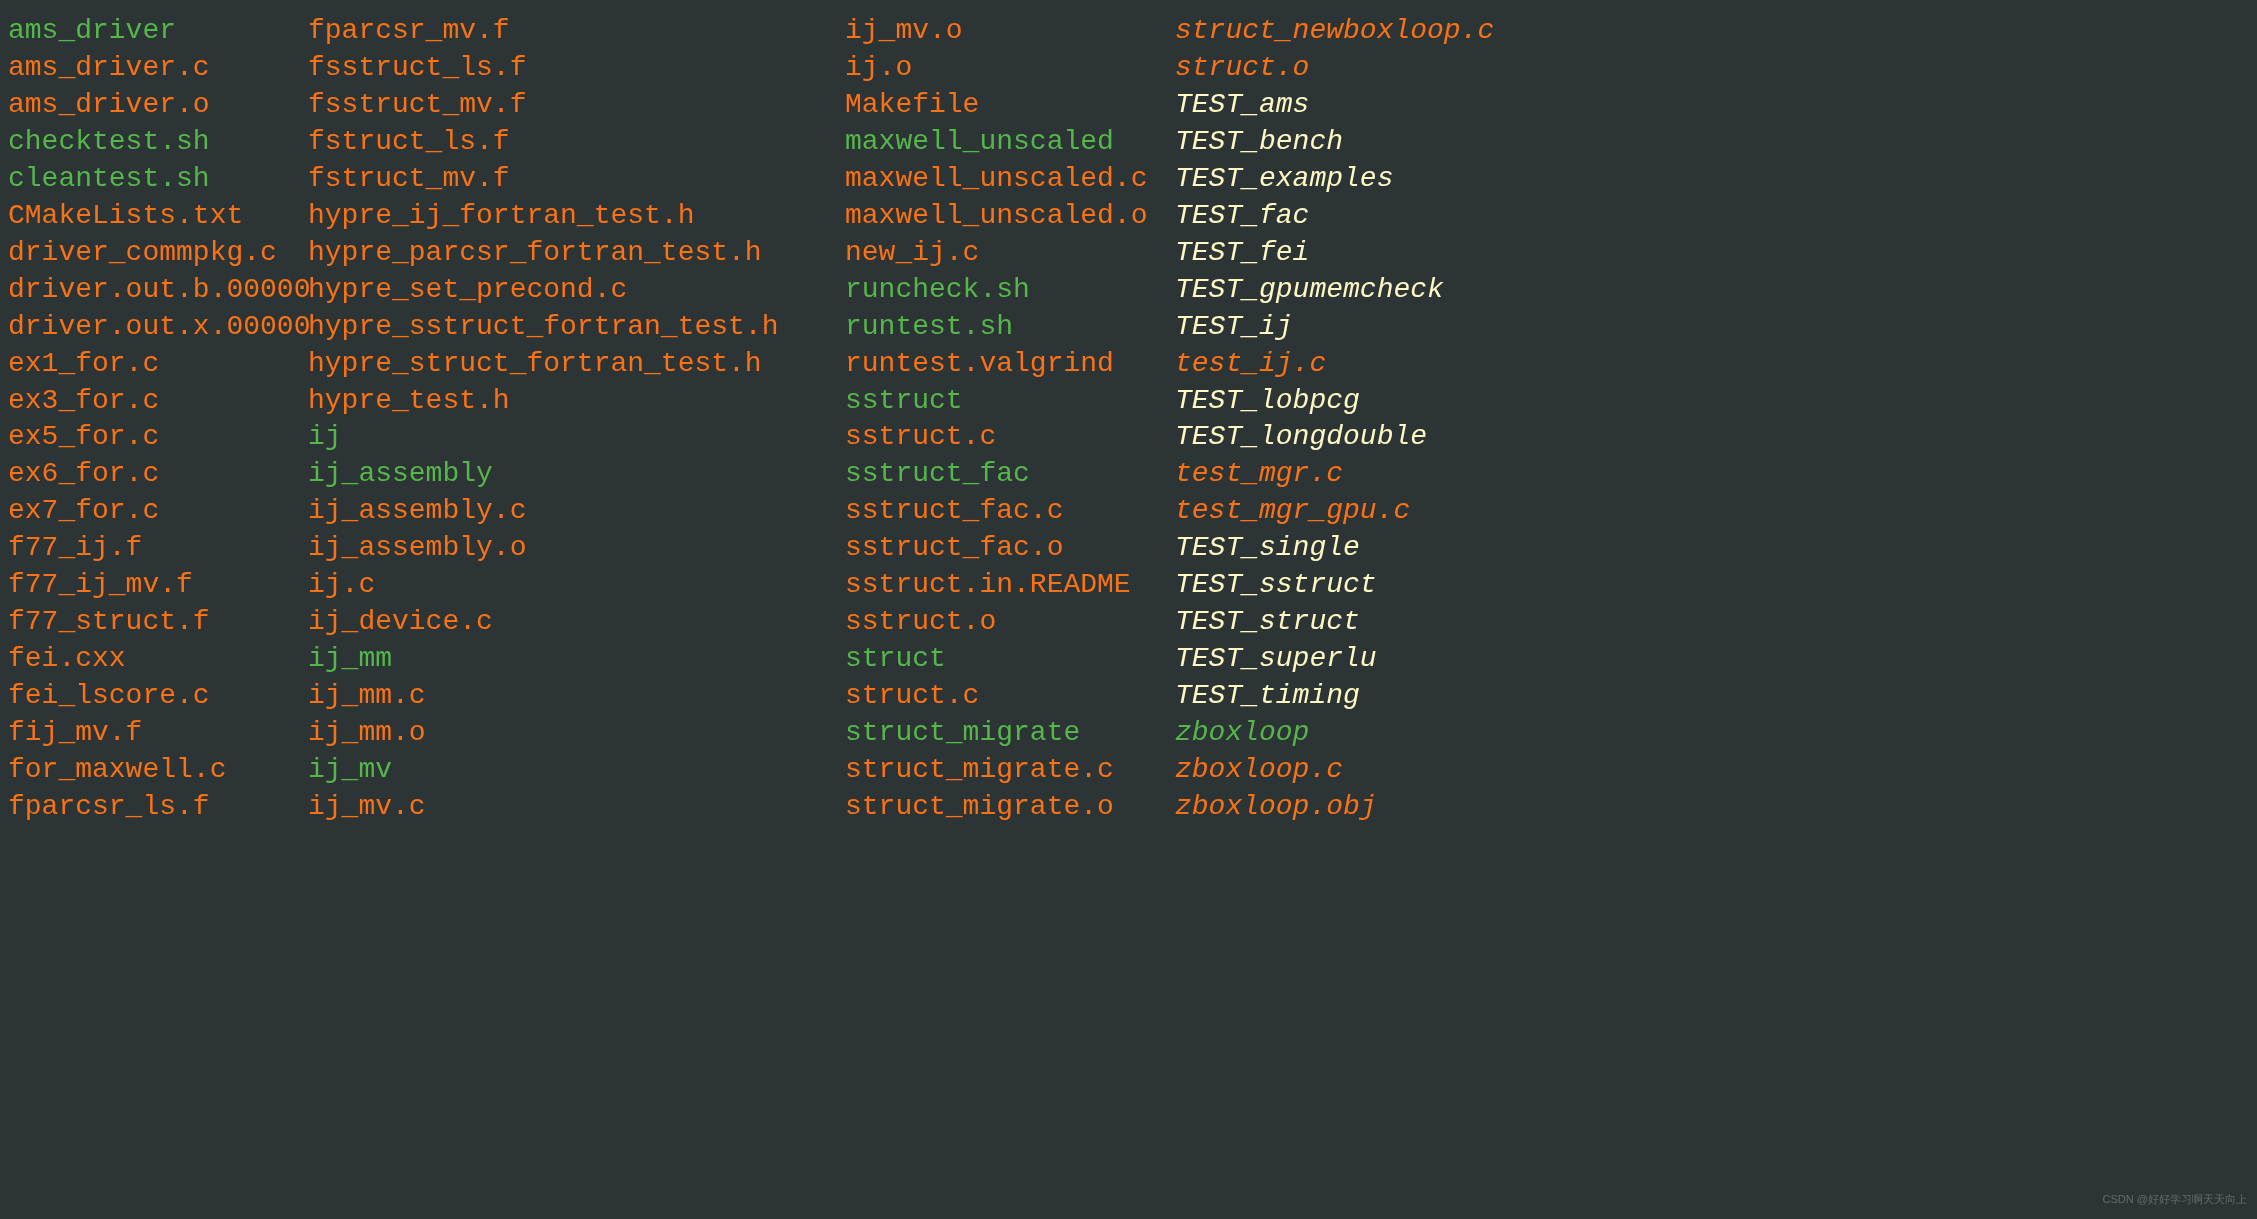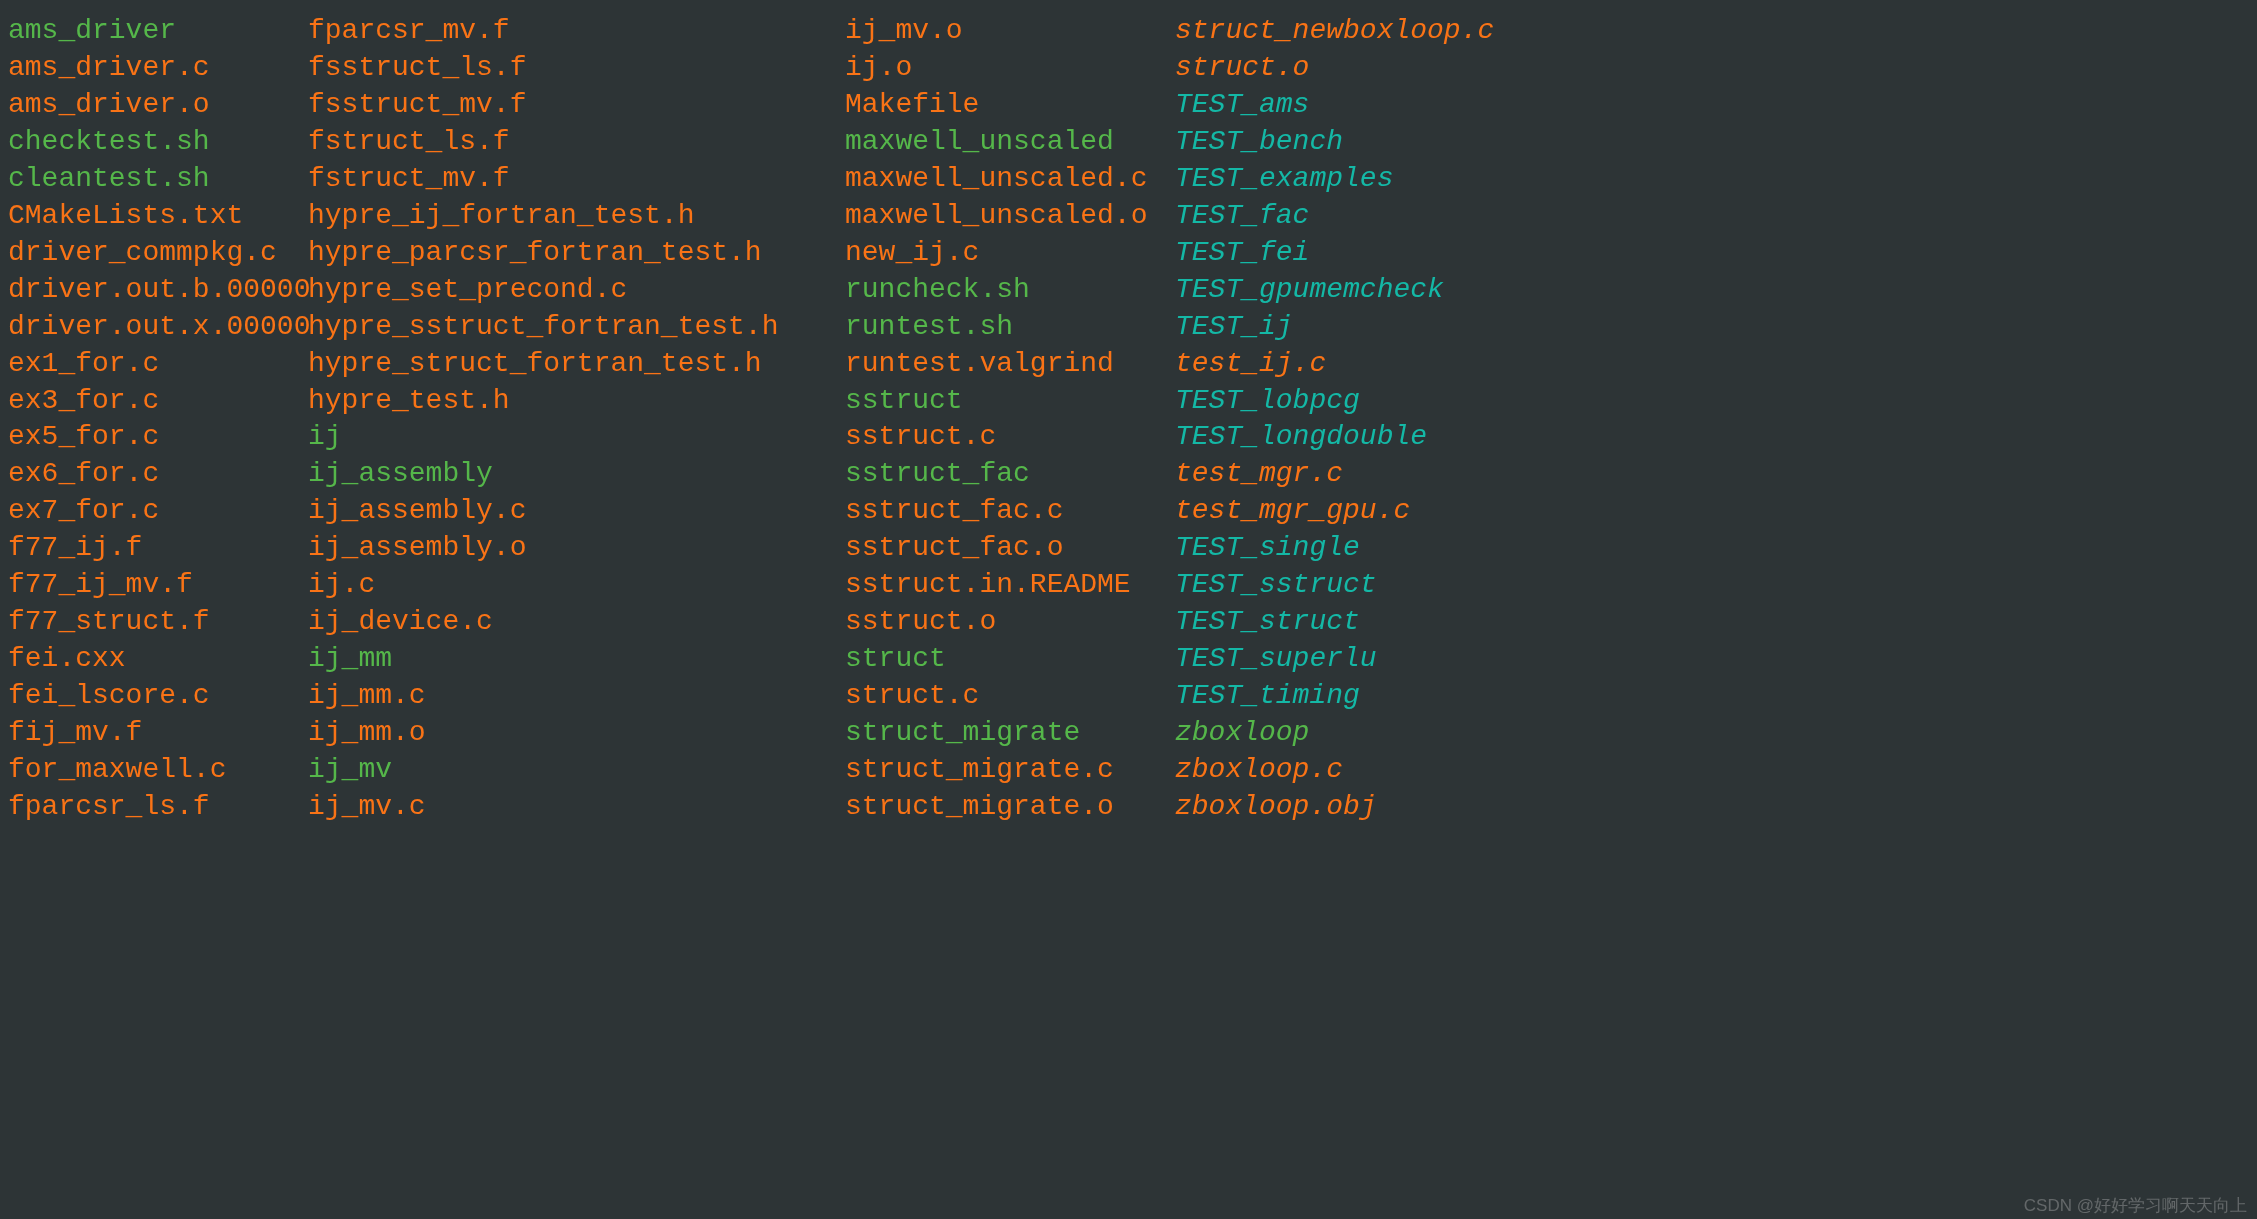--- a/index.html
+++ b/index.html
@@ -16,27 +16,27 @@
     padding: 13px 8px;
     white-space: pre;
   }
   .row { display: flex; }
   .cell { display: inline-block; }
   .c0 { width: 300px; }
   .c1 { width: 530px; }
   .c2 { width: 330px; margin-left: 7px; }
   .c3 { width: 340px; font-style: italic; }
   .green { color: #55b74a; }
-  .blue  { color: #14b8a6; }
+  .blue  { color: #fef9c3; }
   .plain { color: #f97316; }
   .watermark {
     position: absolute;
     right: 10px;
-    bottom: 2px;
-    font-size: 17px;
+    bottom: 12px;
+    font-size: 11px;
     color: rgba(200,200,200,0.35);
     font-family: sans-serif;
     pointer-events: none;
   }
 </style>
 </head>
 <body>
 
 <div class="term" id="terminal-output"><div class="row"><span class="cell c0 green">ams_driver</span><span class="cell c1 plain">fparcsr_mv.f</span><span class="cell c2 plain">ij_mv.o</span><span class="cell c3 plain">struct_newboxloop.c</span></div><div class="row"><span class="cell c0 plain">ams_driver.c</span><span class="cell c1 plain">fsstruct_ls.f</span><span class="cell c2 plain">ij.o</span><span class="cell c3 plain">struct.o</span></div><div class="row"><span class="cell c0 plain">ams_driver.o</span><span class="cell c1 plain">fsstruct_mv.f</span><span class="cell c2 plain">Makefile</span><span class="cell c3 blue">TEST_ams</span></div><div class="row"><span class="cell c0 green">checktest.sh</span><span class="cell c1 plain">fstruct_ls.f</span><span class="cell c2 green">maxwell_unscaled</span><span class="cell c3 blue">TEST_bench</span></div><div class="row"><span class="cell c0 green">cleantest.sh</span><span class="cell c1 plain">fstruct_mv.f</span><span class="cell c2 plain">maxwell_unscaled.c</span><span class="cell c3 blue">TEST_examples</span></div><div class="row"><span class="cell c0 plain">CMakeLists.txt</span><span class="cell c1 plain">hypre_ij_fortran_test.h</span><span class="cell c2 plain">maxwell_unscaled.o</span><span class="cell c3 blue">TEST_fac</span></div><div class="row"><span class="cell c0 plain">driver_commpkg.c</span><span class="cell c1 plain">hypre_parcsr_fortran_test.h</span><span class="cell c2 plain">new_ij.c</span><span class="cell c3 blue">TEST_fei</span></div><div class="row"><span class="cell c0 plain">driver.out.b.00000</span><span class="cell c1 plain">hypre_set_precond.c</span><span class="cell c2 green">runcheck.sh</span><span class="cell c3 blue">TEST_gpumemcheck</span></div><div class="row"><span class="cell c0 plain">driver.out.x.00000</span><span class="cell c1 plain">hypre_sstruct_fortran_test.h</span><span class="cell c2 green">runtest.sh</span><span class="cell c3 blue">TEST_ij</span></div><div class="row"><span class="cell c0 plain">ex1_for.c</span><span class="cell c1 plain">hypre_struct_fortran_test.h</span><span class="cell c2 plain">runtest.valgrind</span><span class="cell c3 plain">test_ij.c</span></div><div class="row"><span class="cell c0 plain">ex3_for.c</span><span class="cell c1 plain">hypre_test.h</span><span class="cell c2 green">sstruct</span><span class="cell c3 blue">TEST_lobpcg</span></div><div class="row"><span class="cell c0 plain">ex5_for.c</span><span class="cell c1 green">ij</span><span class="cell c2 plain">sstruct.c</span><span class="cell c3 blue">TEST_longdouble</span></div><div class="row"><span class="cell c0 plain">ex6_for.c</span><span class="cell c1 green">ij_assembly</span><span class="cell c2 green">sstruct_fac</span><span class="cell c3 plain">test_mgr.c</span></div><div class="row"><span class="cell c0 plain">ex7_for.c</span><span class="cell c1 plain">ij_assembly.c</span><span class="cell c2 plain">sstruct_fac.c</span><span class="cell c3 plain">test_mgr_gpu.c</span></div><div class="row"><span class="cell c0 plain">f77_ij.f</span><span class="cell c1 plain">ij_assembly.o</span><span class="cell c2 plain">sstruct_fac.o</span><span class="cell c3 blue">TEST_single</span></div><div class="row"><span class="cell c0 plain">f77_ij_mv.f</span><span class="cell c1 plain">ij.c</span><span class="cell c2 plain">sstruct.in.README</span><span class="cell c3 blue">TEST_sstruct</span></div><div class="row"><span class="cell c0 plain">f77_struct.f</span><span class="cell c1 plain">ij_device.c</span><span class="cell c2 plain">sstruct.o</span><span class="cell c3 blue">TEST_struct</span></div><div class="row"><span class="cell c0 plain">fei.cxx</span><span class="cell c1 green">ij_mm</span><span class="cell c2 green">struct</span><span class="cell c3 blue">TEST_superlu</span></div><div class="row"><span class="cell c0 plain">fei_lscore.c</span><span class="cell c1 plain">ij_mm.c</span><span class="cell c2 plain">struct.c</span><span class="cell c3 blue">TEST_timing</span></div><div class="row"><span class="cell c0 plain">fij_mv.f</span><span class="cell c1 plain">ij_mm.o</span><span class="cell c2 green">struct_migrate</span><span class="cell c3 green">zboxloop</span></div><div class="row"><span class="cell c0 plain">for_maxwell.c</span><span class="cell c1 green">ij_mv</span><span class="cell c2 plain">struct_migrate.c</span><span class="cell c3 plain">zboxloop.c</span></div><div class="row"><span class="cell c0 plain">fparcsr_ls.f</span><span class="cell c1 plain">ij_mv.c</span><span class="cell c2 plain">struct_migrate.o</span><span class="cell c3 plain">zboxloop.obj</span></div></div>
 <div class="watermark">CSDN @好好学习啊天天向上</div>

